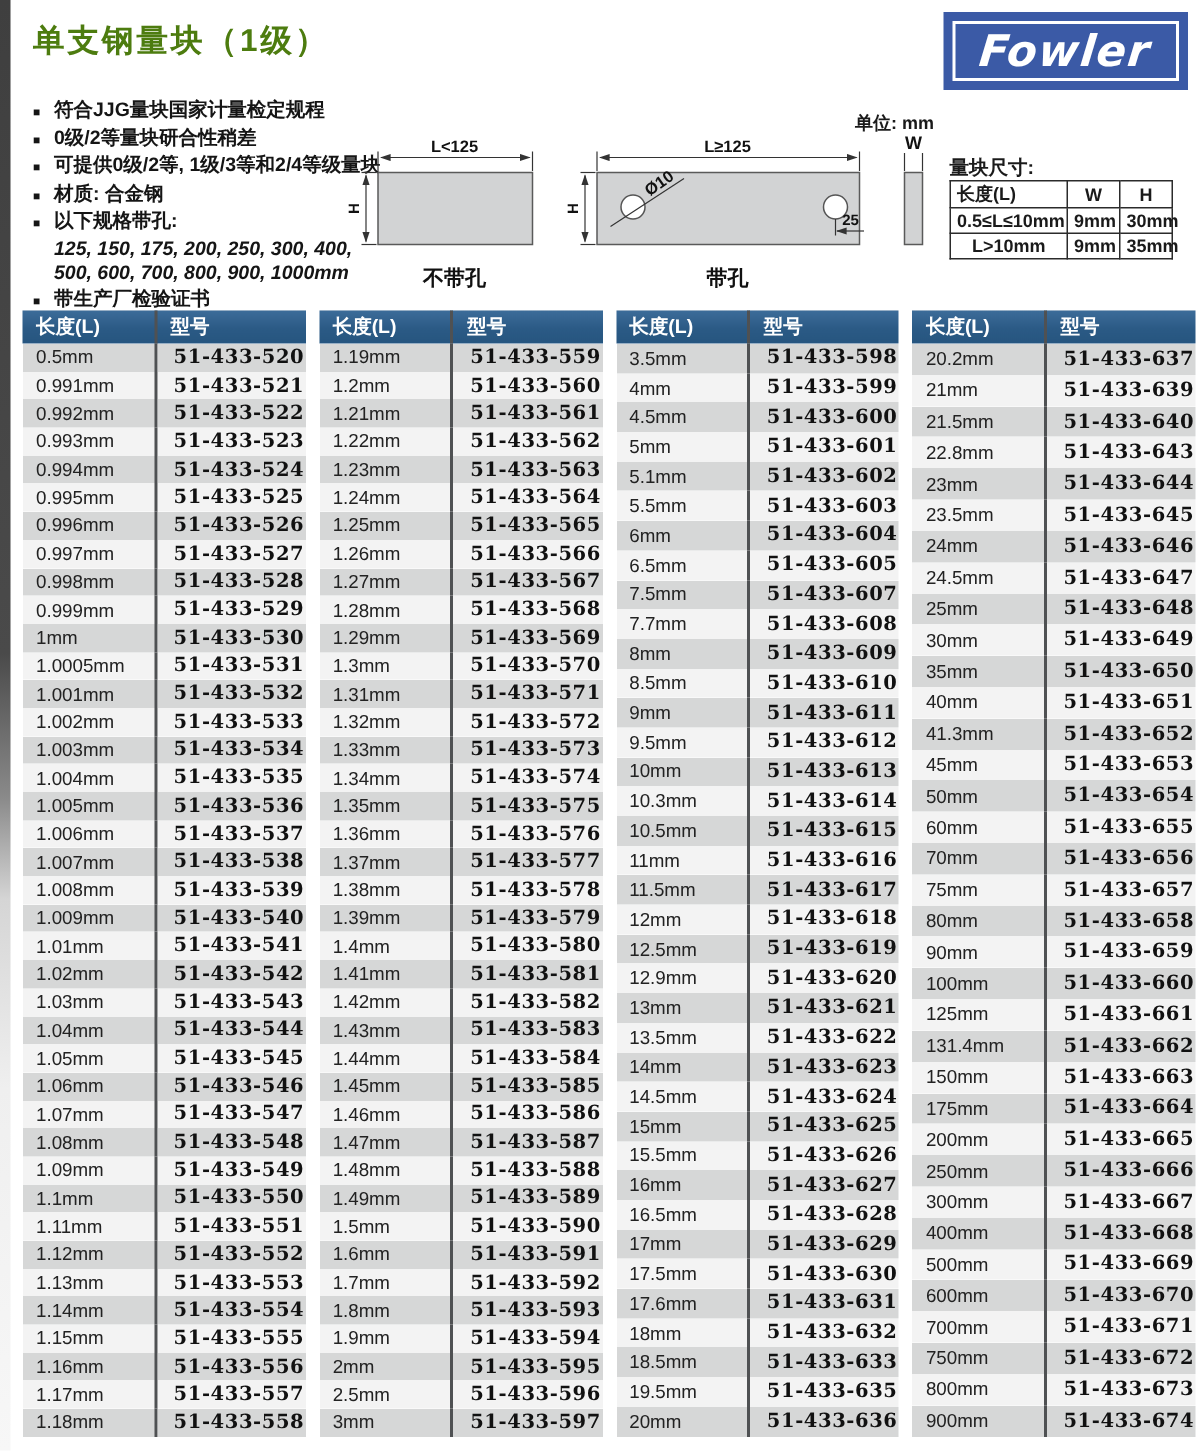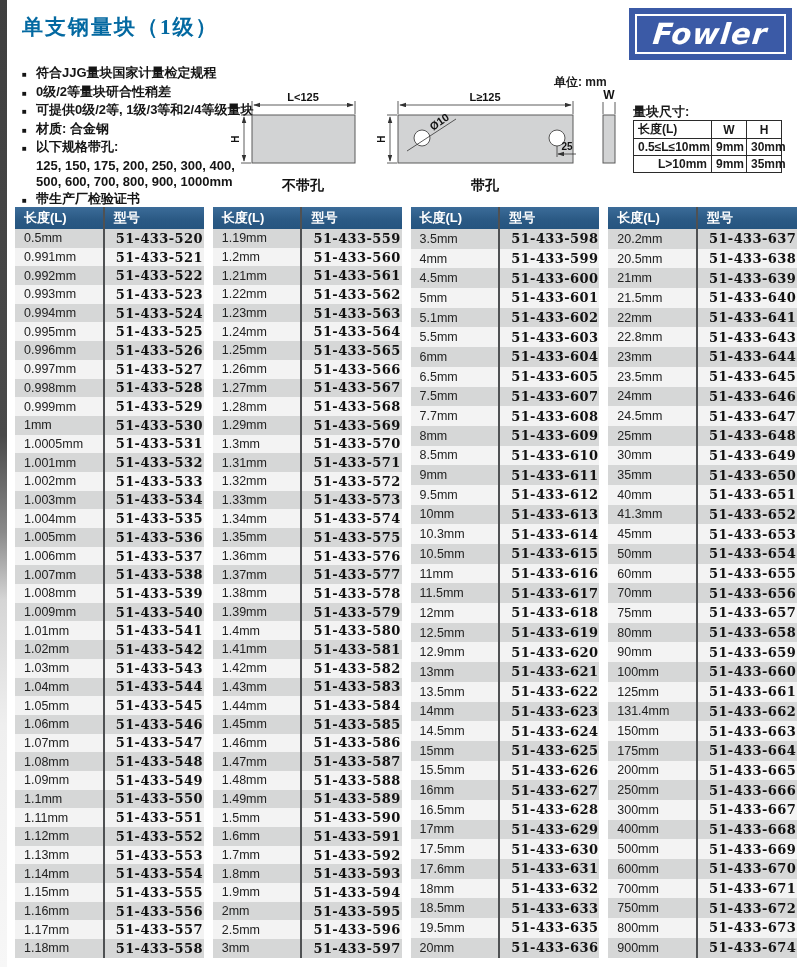--- a/index.html
+++ b/index.html
@@ -10,21 +10,21 @@
     font-family:"Liberation Sans","DejaVu Sans",sans-serif;
     color:#1a1a1a;
     overflow:hidden;
   }
   .page-edge {
     position:absolute; left:0; top:0; width:7px; height:967px;
     background:linear-gradient(180deg,#3f3f3f 0%,#4a4a4a 45%,#8a8a8a 55%,#d5d5d5 62%,#efefef 75%,#f7f7f7 100%);
   }
   .page-title {
     position:absolute; left:22px; top:13px;
-    font-size:21px; font-weight:bold; letter-spacing:2px; color:#0369a1;font-family:Liberation Serif, serif;
+    font-size:21px; font-weight:bold; letter-spacing:2px; color:#4d7c0f;
   }
   
   .logo {
     position:absolute; left:629px; top:8px; width:163px; height:52px;
     background:#3b5aa6; display:flex; align-items:center; justify-content:center;
   }
   .logo-inner {
     width:151px; height:40px; border:2px solid #ffffff;
     display:flex; align-items:center; justify-content:center;
   }
@@ -35,35 +35,35 @@
   }
   
   .features {
     position:absolute; left:22px; top:65px; width:310px;
     font-size:13px; font-weight:bold; line-height:16.5px; color:#151515;
   }
   .feat-line { display:flex; align-items:baseline; }
   .feat-line .marker {
     width:14px; flex:0 0 14px; font-size:8px; line-height:16.5px; color:#151515;
   }
-  .feat-line.cont { padding-left:14px; }
+  .feat-line.cont { padding-left:14px;font-style:italic; }
   
-  .unit-note { position:absolute; left:554px; top:74px; font-size:12px; font-weight:bold; }
+  .unit-note { position:absolute; left:570px; top:74px; font-size:12px; font-weight:bold; }
   .size-title { position:absolute; left:633px; top:103px; font-size:13px; font-weight:bold; }
   table.size-table {
     position:absolute; left:633px; top:120px; width:149px;
     border-collapse:collapse; background:#fff;
     font-size:12px; font-weight:bold; table-layout:fixed;
   }
   table.size-table th, table.size-table td {
     border:1px solid #2b2b2b; height:17px; padding:0 4px; font-weight:bold;
   }
   table.size-table th:first-child, table.size-table td:first-child { width:78px; text-align:left; }
   table.size-table th, table.size-table td { text-align:center; }
-  table.size-table td:first-child { text-align:right; }
+  table.size-table td:first-child { text-align:center; }
   
   svg.diagram { position:absolute; left:235px; top:88px; overflow:visible; }
   
   .tables-grid {
     position:absolute; left:15px; top:207px; width:782px;
     display:grid; grid-template-columns:repeat(4,1fr); column-gap:9px;
   }
   table.spec {
     width:100%; border-collapse:collapse; table-layout:fixed;
   }
@@ -699,34 +699,26 @@
       <th>长度(L)</th>
       <th>型号</th>
     </tr>
       </thead>
     <tbody>
         <tr>
           <td>20.2mm</td>
           <td>51-433-637</td>
         </tr>
         <tr>
-          <td>20.5mm</td>
-          <td>51-433-638</td>
-        </tr>
-        <tr>
           <td>21mm</td>
           <td>51-433-639</td>
         </tr>
         <tr>
           <td>21.5mm</td>
           <td>51-433-640</td>
-        </tr>
-        <tr>
-          <td>22mm</td>
-          <td>51-433-641</td>
         </tr>
         <tr>
           <td>22.8mm</td>
           <td>51-433-643</td>
         </tr>
         <tr>
           <td>23mm</td>
           <td>51-433-644</td>
         </tr>
         <tr>

